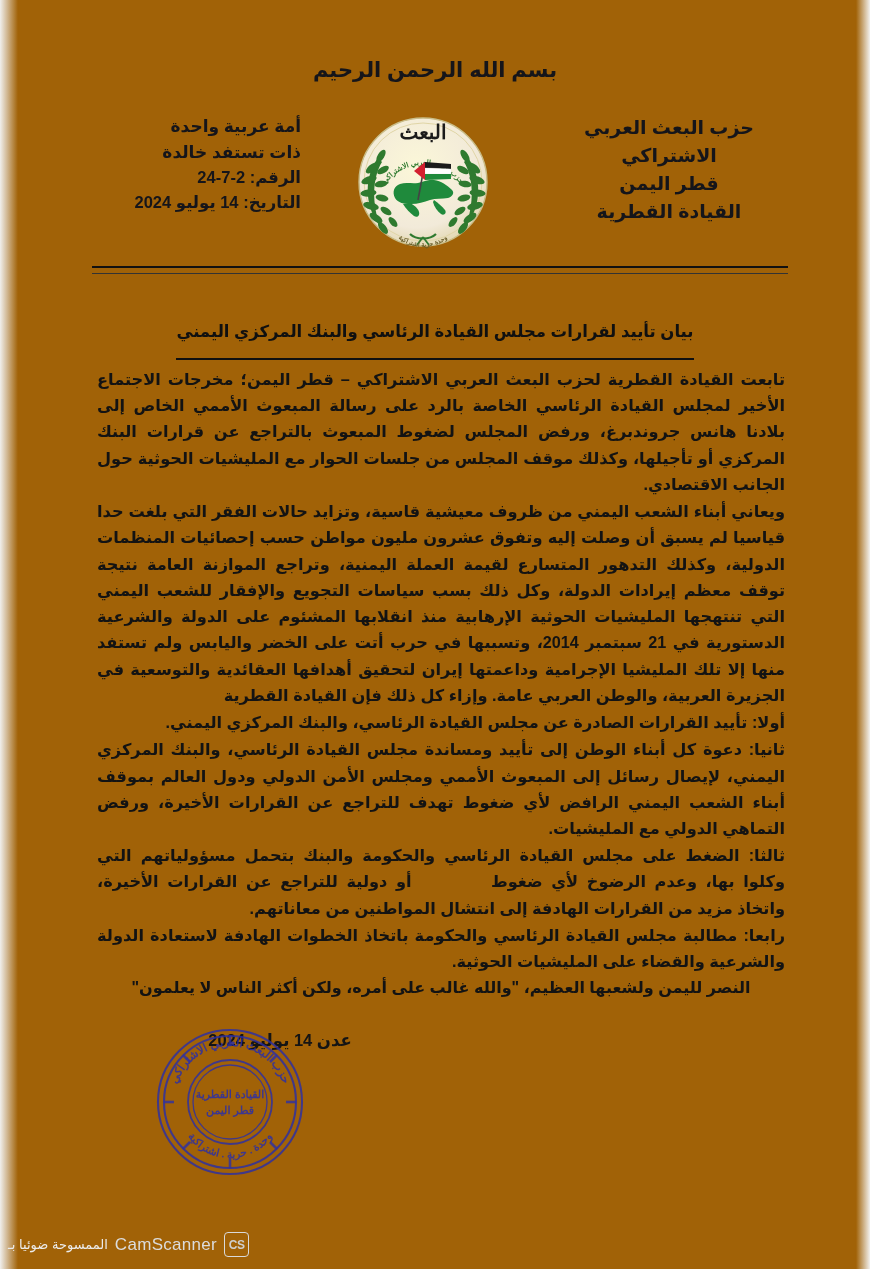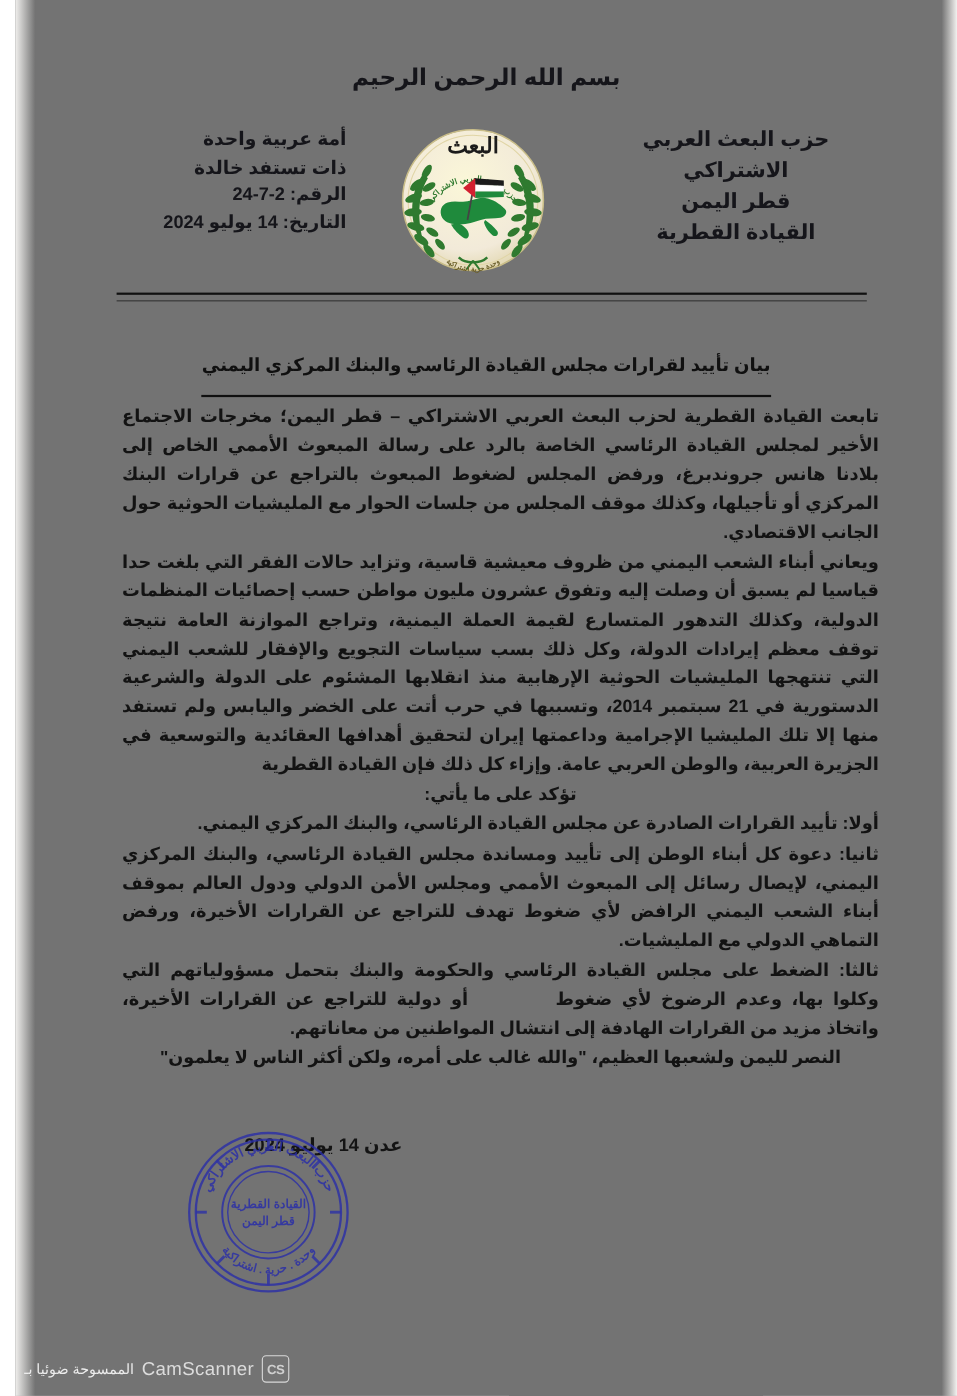--- a/index.html
+++ b/index.html
@@ -12,22 +12,21 @@
     height: 1269px;
     position: relative;
     overflow: hidden;
     font-family: "Liberation Sans", "DejaVu Sans", sans-serif;
     color: #1a1a1a;
   }
 
   .page {
     position: absolute;
     inset: 0;
-    background: #737373;
-    margin-left: 14px;
+    background: #a16207;
   }
 
   
   .basmala {
     position: absolute;
     top: 58px;
     left: 0;
     right: 0;
     text-align: center;
     font-size: 21px;
@@ -336,39 +335,42 @@
   <div class="doc-title">
     <span>بيان تأييد لقرارات مجلس القيادة الرئاسي والبنك المركزي اليمني</span>
   </div>
 
   <div class="body-text">
 
     <p class="p-justify">تابعت القيادة القطرية لحزب البعث العربي الاشتراكي – قطر اليمن؛ مخرجات الاجتماع الأخير لمجلس القيادة الرئاسي الخاصة بالرد على رسالة المبعوث الأممي الخاص إلى بلادنا هانس جروندبرغ، ورفض المجلس لضغوط المبعوث بالتراجع عن قرارات البنك المركزي أو تأجيلها، وكذلك موقف المجلس من جلسات الحوار مع المليشيات الحوثية حول الجانب الاقتصادي.</p>
 
     <p class="p-justify">ويعاني أبناء الشعب اليمني من ظروف معيشية قاسية، وتزايد حالات الفقر التي بلغت حدا قياسيا لم يسبق أن وصلت إليه وتفوق عشرون مليون مواطن حسب إحصائيات المنظمات الدولية، وكذلك التدهور المتسارع لقيمة العملة اليمنية، وتراجع الموازنة العامة نتيجة توقف معظم إيرادات الدولة، وكل ذلك بسب سياسات التجويع والإفقار للشعب اليمني التي تنتهجها المليشيات الحوثية الإرهابية منذ انقلابها المشئوم على الدولة والشرعية الدستورية في 21 سبتمبر 2014، وتسببها في حرب أتت على الخضر واليابس ولم تستفد منها إلا تلك المليشيا الإجرامية وداعمتها إيران لتحقيق أهدافها العقائدية والتوسعية في الجزيرة العربية، والوطن العربي عامة. وإزاء كل ذلك فإن القيادة القطرية</p>
 
-    <p class="p-center">تؤكد على ما يأتي:</p>
 
     <p class="clause p-justify">
       <span>أولا:</span>
       <span>تأييد القرارات الصادرة عن مجلس القيادة الرئاسي، والبنك المركزي اليمني.</span>
     </p>
 
     <p class="clause p-justify">
       <span>ثانيا:</span>
       <span>دعوة كل أبناء الوطن إلى تأييد ومساندة مجلس القيادة الرئاسي، والبنك المركزي اليمني، لإيصال رسائل إلى المبعوث الأممي ومجلس الأمن الدولي ودول العالم بموقف أبناء الشعب اليمني الرافض لأي ضغوط تهدف للتراجع عن القرارات الأخيرة، ورفض التماهي الدولي مع المليشيات.</span>
     </p>
 
     <p class="clause p-justify">
       <span>ثالثا:</span>
       <span>الضغط على مجلس القيادة الرئاسي والحكومة والبنك بتحمل مسؤولياتهم التي وكلوا بها، وعدم الرضوخ لأي ضغوط</span>
       <span class="gap-span"></span>
       <span>أو دولية للتراجع عن القرارات الأخيرة، واتخاذ مزيد من القرارات الهادفة إلى انتشال المواطنين من معاناتهم.</span>
     </p>
 
+    <p class="clause p-justify">
+      <span>رابعا:</span>
+      <span>مطالبة مجلس القيادة الرئاسي والحكومة باتخاذ الخطوات الهادفة لاستعادة الدولة والشرعية والقضاء على المليشيات الحوثية.</span>
+    </p>
 
     <p class="closing">النصر لليمن ولشعبها العظيم، "والله غالب على أمره، ولكن أكثر الناس لا يعلمون"</p>
   </div>
 
   <div class="signature">
     <div class="sig-place">عدن 14 يوليو 2024</div>
   </div>
 
   <svg class="stamp" viewBox="0 0 160 160">
     <g fill="none" stroke="#2b2fa8" stroke-width="2.1" opacity="0.88">

